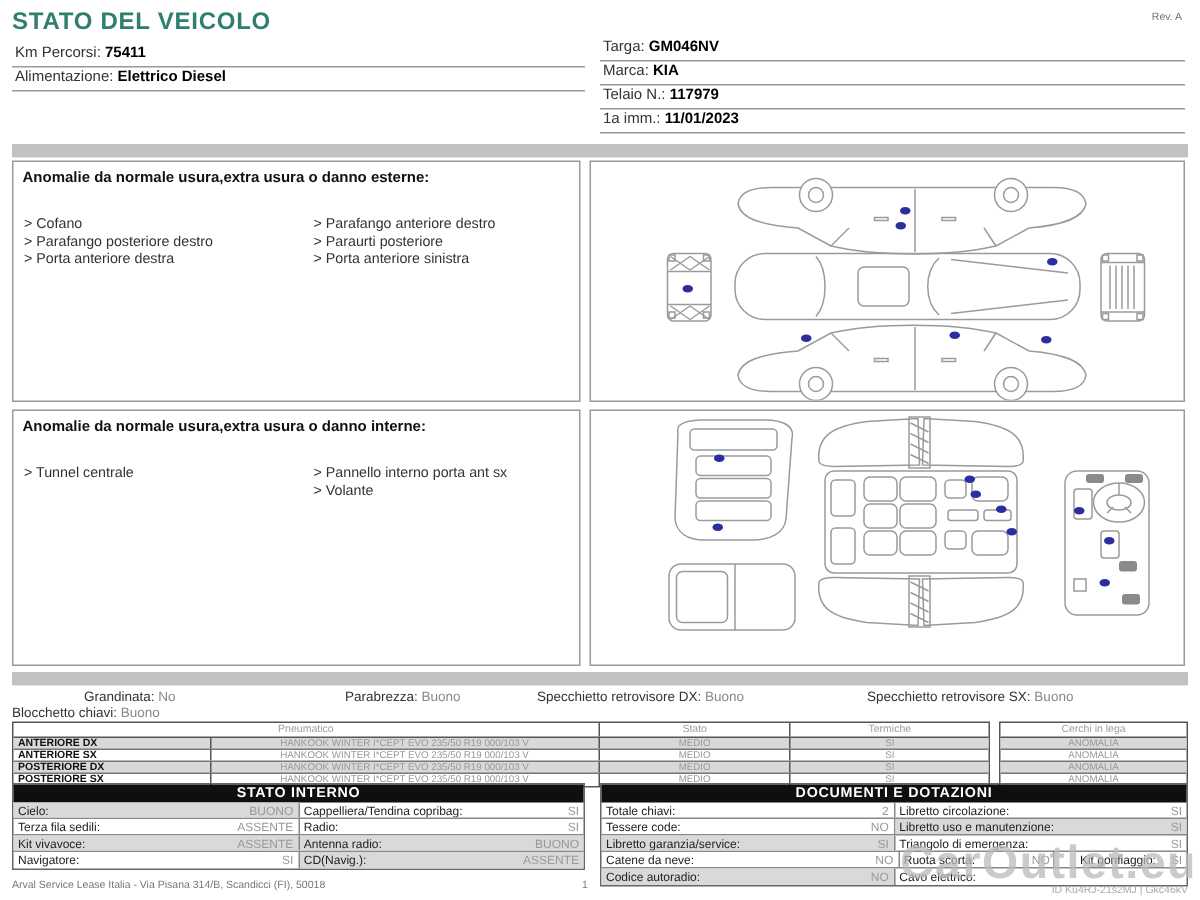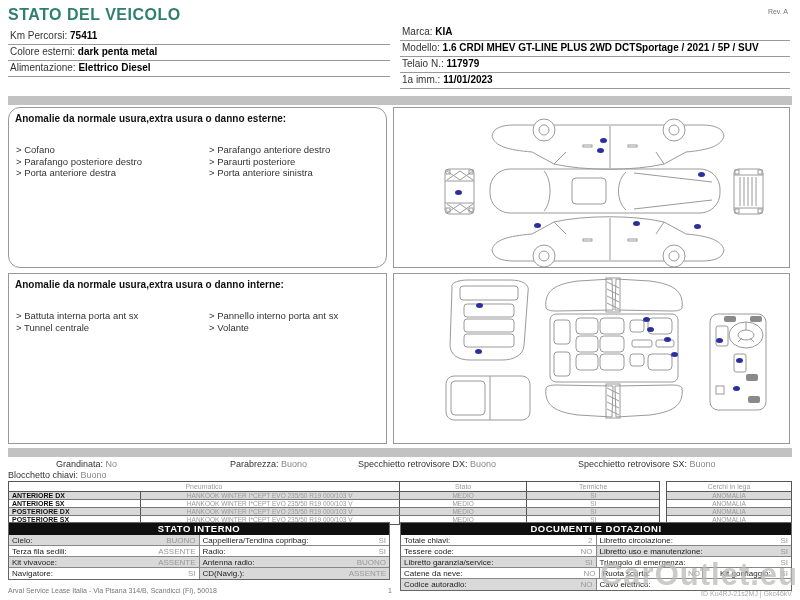--- a/index.html
+++ b/index.html
@@ -18,21 +18,21 @@
   .info-row { border-bottom:1px solid #999; padding:1px 2px 2px 2px; }
   .info-label { color:#333; }
   .info-value { font-weight:bold; color:#000; }
 
   
   .bar { left:8px; width:784px; height:9px; background:#c2c2c2; }
   #bar1 { top:96px; } #bar2 { top:448px; }
 
   
   .panel { border:1px solid #999; background:#fff; }
-  #ext-text { left:8px;  top:107px; width:379px; height:161px;border-radius:12px; }
+  #ext-text { left:8px;  top:107px; width:379px; height:161px; }
   #int-text { left:8px;  top:273px; width:379px; height:171px; }
   #ext-diag { left:393px; top:107px; width:397px; height:161px; }
   #int-diag { left:393px; top:273px; width:397px; height:171px; }
   .panel-title { font-size:10px; font-weight:bold; padding:5px 6px 3px 6px; color:#111; }
   .an-col { position:absolute; top:36px; font-size:9.5px; line-height:11.5px; color:#333; }
   .an-col1 { left:7px;  width:186px; }
   .an-col2 { left:200px; width:186px; }
 
   svg.diag { position:absolute; left:0; top:0; }
   .ln { stroke:#9a9a9a; fill:none; stroke-width:1; }
@@ -86,26 +86,25 @@
   #id-line { right:8px; top:590px; font-size:7px; color:#a9a9a9; z-index:6; }
 </style>
 </head>
 <body>
 
 <div id="page-title" class="abs">STATO DEL VEICOLO</div>
 <div id="rev" class="abs">Rev. A</div>
 
 <div id="info-left" class="abs info-table">
   <div class="info-row"><span class="info-label">Km Percorsi:</span> <span class="info-value">75411</span></div>
-  <div class="info-row"><span class="info-label">Colore esterni:</span> <span class="info-value">dark penta metal</span></div>
   <div class="info-row"><span class="info-label">Alimentazione:</span> <span class="info-value">Elettrico Diesel</span></div>
 </div>
 <div id="info-right" class="abs info-table">
+  <div class="info-row"><span class="info-label">Targa:</span> <span class="info-value">GM046NV</span></div>
   <div class="info-row"><span class="info-label">Marca:</span> <span class="info-value">KIA</span></div>
-  <div class="info-row"><span class="info-label">Modello:</span> <span class="info-value">1.6 CRDI MHEV GT-LINE PLUS 2WD DCTSportage / 2021 / 5P / SUV</span></div>
   <div class="info-row"><span class="info-label">Telaio N.:</span> <span class="info-value">117979</span></div>
   <div class="info-row"><span class="info-label">1a imm.:</span> <span class="info-value">11/01/2023</span></div>
 </div>
 
 <div id="bar1" class="abs bar"></div>
 
 <div id="ext-text" class="abs panel">
   <div class="panel-title">Anomalie da normale usura,extra usura o danno esterne:</div>
   <div class="an-col an-col1">
     <div>&gt; Cofano</div>
@@ -181,21 +180,20 @@
     <div class="dot" style="left: 304px; top: 64px;"></div>
     <div class="dot" style="left: 61px; top: 82px;"></div>
     <div class="dot" style="left: 140px; top: 115px;"></div>
     <div class="dot" style="left: 239px; top: 113px;"></div>
     <div class="dot" style="left: 300px; top: 116px;"></div>
   </div>
 
 <div id="int-text" class="abs panel">
   <div class="panel-title">Anomalie da normale usura,extra usura o danno interne:</div>
   <div class="an-col an-col1">
-    <div>&gt; Battuta interna porta ant sx</div>
     <div>&gt; Tunnel centrale</div>
   </div>
   <div class="an-col an-col2">
     <div>&gt; Pannello interno porta ant sx</div>
     <div>&gt; Volante</div>
   </div>
 </div>
 
 <div id="int-diag" class="abs panel">
   <svg class="diag" width="395" height="169" viewBox="0 0 395 169">

